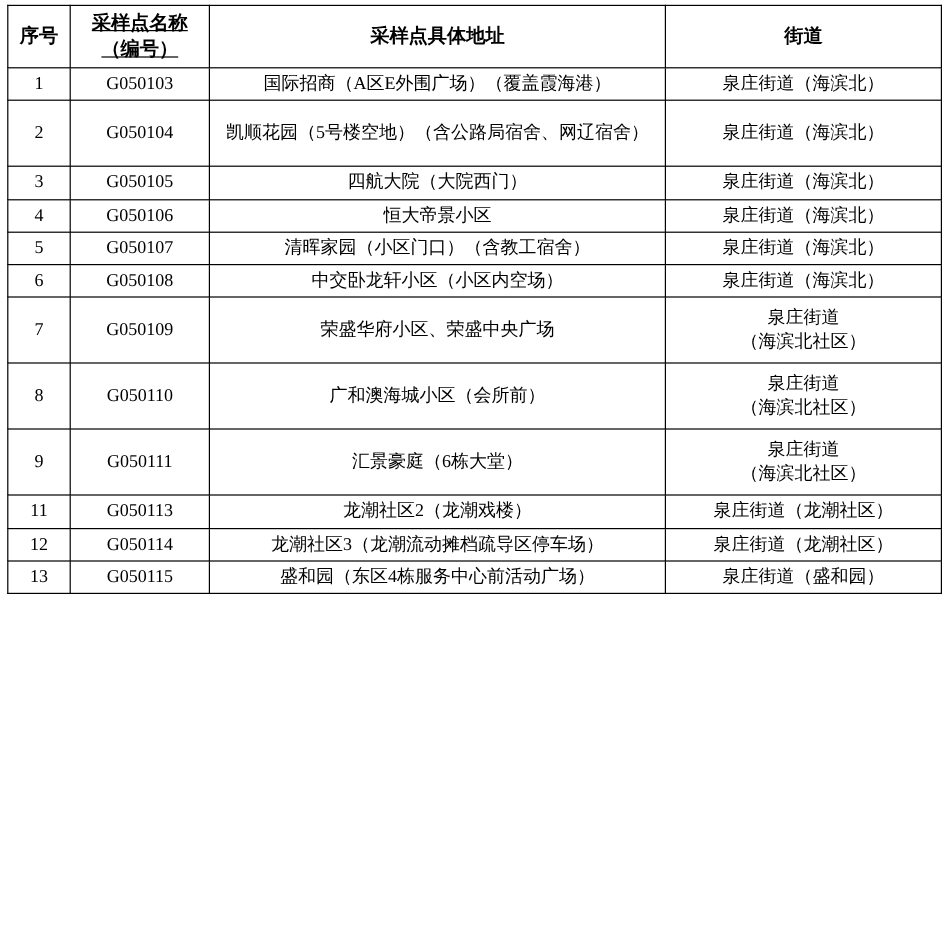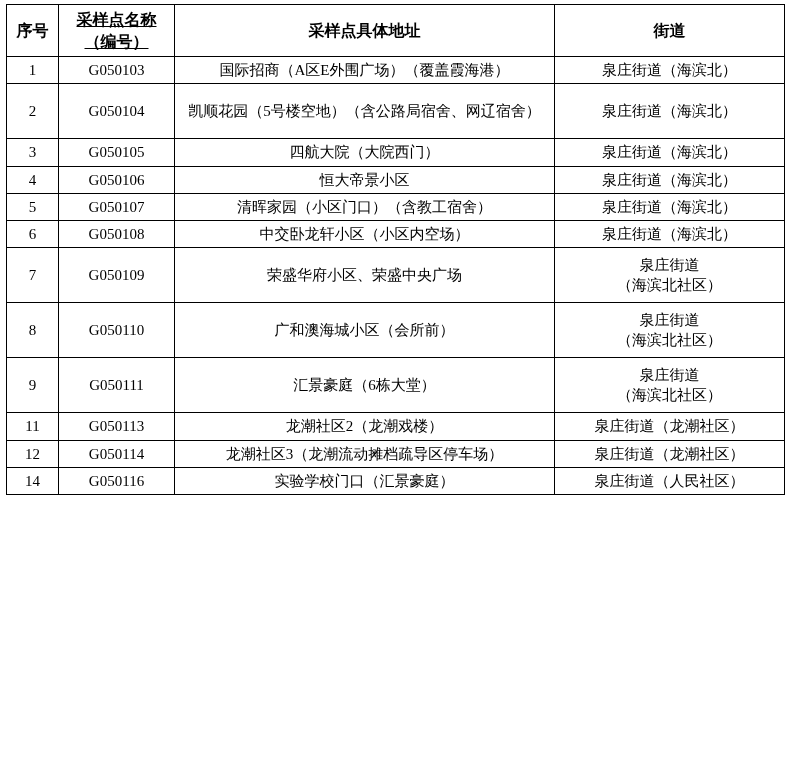--- a/index.html
+++ b/index.html
@@ -160,22 +160,22 @@
       </tr>
       <tr>
         <td>12</td>
         <td>G050114</td>
         <td class="cell-addr">龙潮社区3（龙潮流动摊档疏导区停车场）</td>
         <td class="cell-street">
           <div>泉庄街道（龙潮社区）</div>
         </td>
       </tr>
       <tr>
-        <td>14</td>
-        <td>G050116</td>
-        <td class="cell-addr">实验学校门口（汇景豪庭）</td>
+        <td>13</td>
+        <td>G050115</td>
+        <td class="cell-addr">盛和园（东区4栋服务中心前活动广场）</td>
         <td class="cell-street">
-          <div>泉庄街道（人民社区）</div>
+          <div>泉庄街道（盛和园）</div>
         </td>
       </tr>
     </tbody>
   </table>
 </div>
 
 </body></html>

